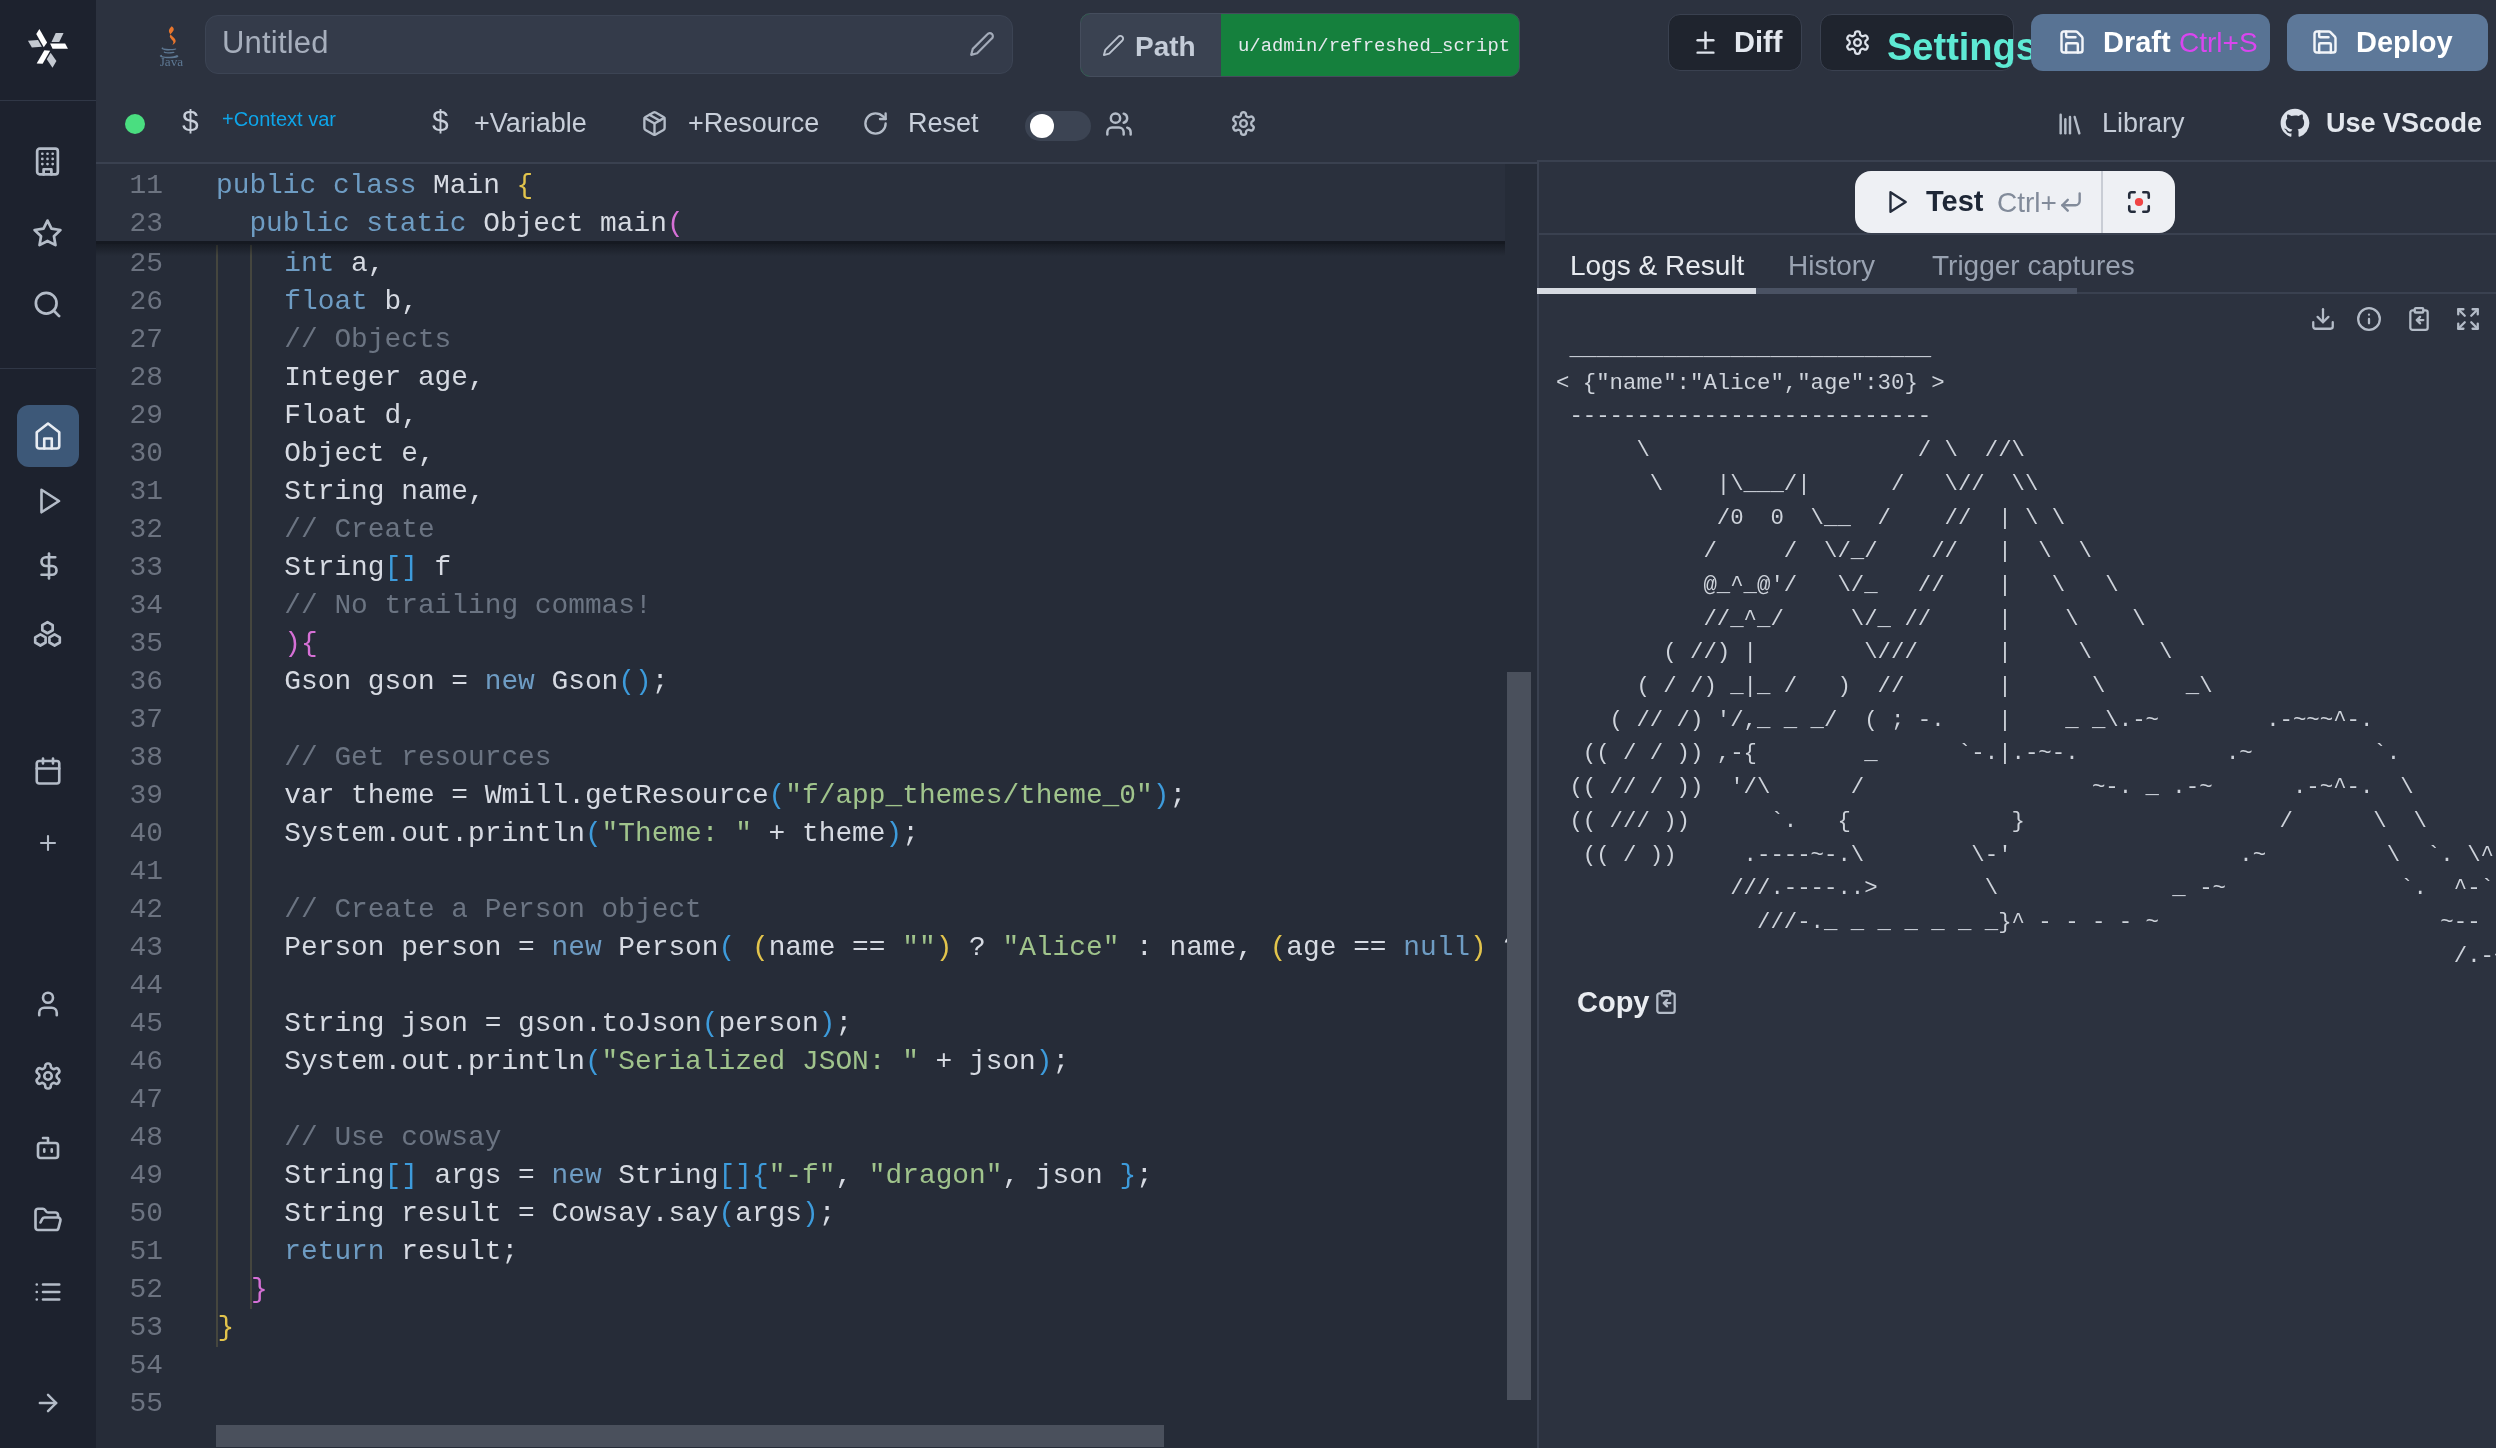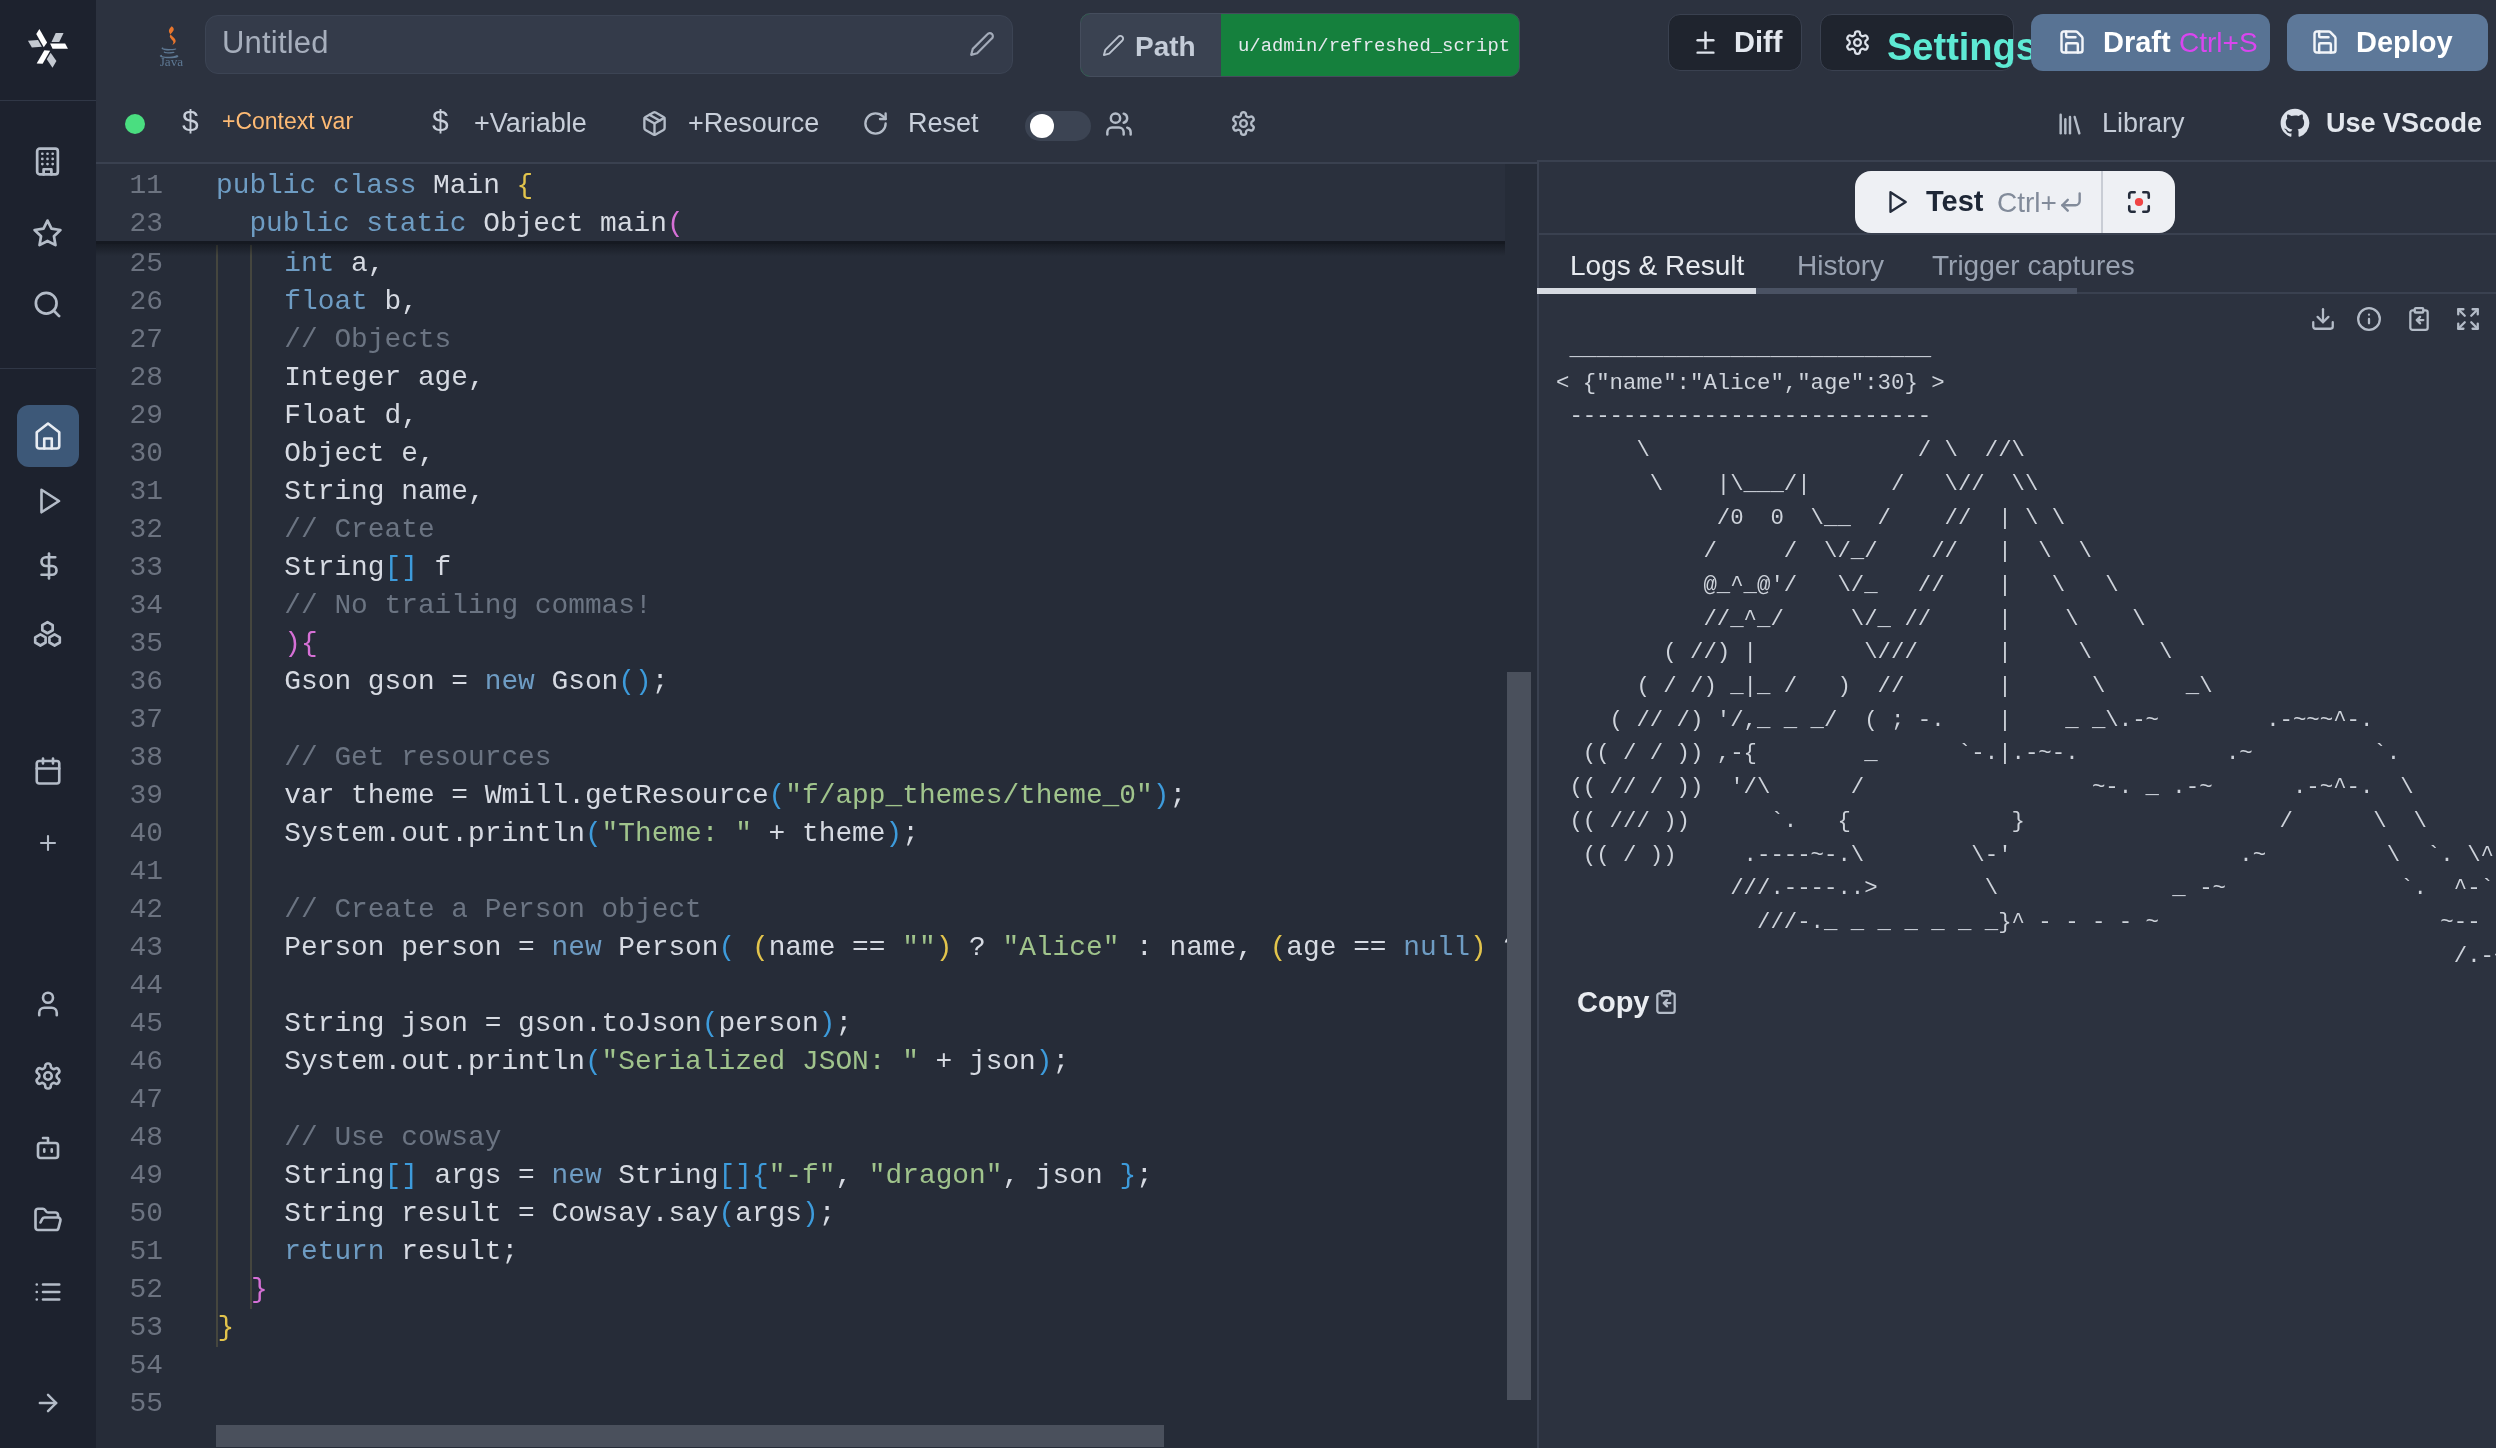--- a/index.html
+++ b/index.html
@@ -165,21 +165,21 @@
       <path d="M15.2 3a2 2 0 0 1 1.4.6l3.8 3.8a2 2 0 0 1 .6 1.4V19a2 2 0 0 1-2 2H5a2 2 0 0 1-2-2V5a2 2 0 0 1 2-2z"></path>
       <path d="M17 21v-7a1 1 0 0 0-1-1H8a1 1 0 0 0-1 1v7"></path>
       <path d="M7 3v4a1 1 0 0 0 1 1h7"></path>
     </svg>
   <div class="abs" style="left:2260px;top:26px;font-size:29px;font-weight:700;color:#FFFFFF;">Deploy</div>
 </div>
 
 <div class="abs" id="toolbar" style="left:96px;top:86px;width:2400px;height:74px;background:#2C323F;">
   <div class="abs" style="left:29px;top:28px;width:20px;height:20px;border-radius:50%;background:#4ADE80;"></div>
   <div class="abs" style="left:86px;top:18px;font-size:30px;color:#C8CFDA;">$</div>
-  <div class="abs" style="left:126px;top:22px;font-size:23px;color:#fdba74;">+Context var</div>
+  <div class="abs" style="left:126px;top:22px;font-size:20px;color:#0ea5e9;">+Context var</div>
   <div class="abs" style="left:336px;top:18px;font-size:30px;color:#C8CFDA;">$</div>
   <div class="abs" style="left:378px;top:22px;font-size:27px;color:#C8CFDA;">+Variable</div>
   <svg class="abs ic" style="left:545px;top:24px;" width="27" height="27" viewBox="0 0 24 24">
       <path d="M11 21.73a2 2 0 0 0 2 0l7-4A2 2 0 0 0 21 16V8a2 2 0 0 0-1-1.73l-7-4a2 2 0 0 0-2 0l-7 4A2 2 0 0 0 3 8v8a2 2 0 0 0 1 1.73z"></path>
       <path d="M12 22V12"></path>
       <polyline points="3.29 7 12 12 20.71 7"></polyline>
       <path d="m7.5 4.27 9 5.15"></path>
     </svg>
   <div class="abs" style="left:592px;top:22px;font-size:27px;color:#C8CFDA;">+Resource</div>
   <svg class="abs ic" style="left:766px;top:24px;" width="27" height="27" viewBox="0 0 24 24">
@@ -318,21 +318,21 @@
       <path d="M3 8V5a2 2 0 0 1 2-2h3"></path>
       <path d="M16 3h3a2 2 0 0 1 2 2v3"></path>
       <path d="M21 16v3a2 2 0 0 1-2 2h-3"></path>
       <path d="M8 21H5a2 2 0 0 1-2-2v-3"></path>
       <circle cx="12" cy="12" r="3.8" fill="#F04444" stroke="none"></circle>
     </svg>
 
   <div class="abs" style="left:0;top:73px;width:959px;height:2px;background:#3A4150;"></div>
 
   <div class="abs" style="left:33px;top:90px;font-size:28px;color:#E7EAEF;">Logs &amp; Result</div>
-  <div class="abs" style="left:260px;top:90px;font-size:28px;color:#99A2B1;">History</div>
+  <div class="abs" style="left:251px;top:90px;font-size:28px;color:#99A2B1;">History</div>
   <div class="abs" style="left:395px;top:90px;font-size:28px;color:#99A2B1;">Trigger captures</div>
   <div class="abs" style="left:0;top:132px;width:959px;height:2px;background:#3A4150;"></div>
   <div class="abs" style="left:219px;top:128px;width:321px;height:6px;background:#4A5263;"></div>
   <div class="abs" style="left:0;top:128px;width:219px;height:6px;background:#D6DAE1;"></div>
 
   <svg class="abs ic" style="left:773px;top:146px;" width="26" height="26" viewBox="0 0 24 24">
       <path d="M21 15v4a2 2 0 0 1-2 2H5a2 2 0 0 1-2-2v-4"></path>
       <polyline points="7 10 12 15 17 10"></polyline>
       <line x1="12" y1="3" x2="12" y2="15"></line>
     </svg>

